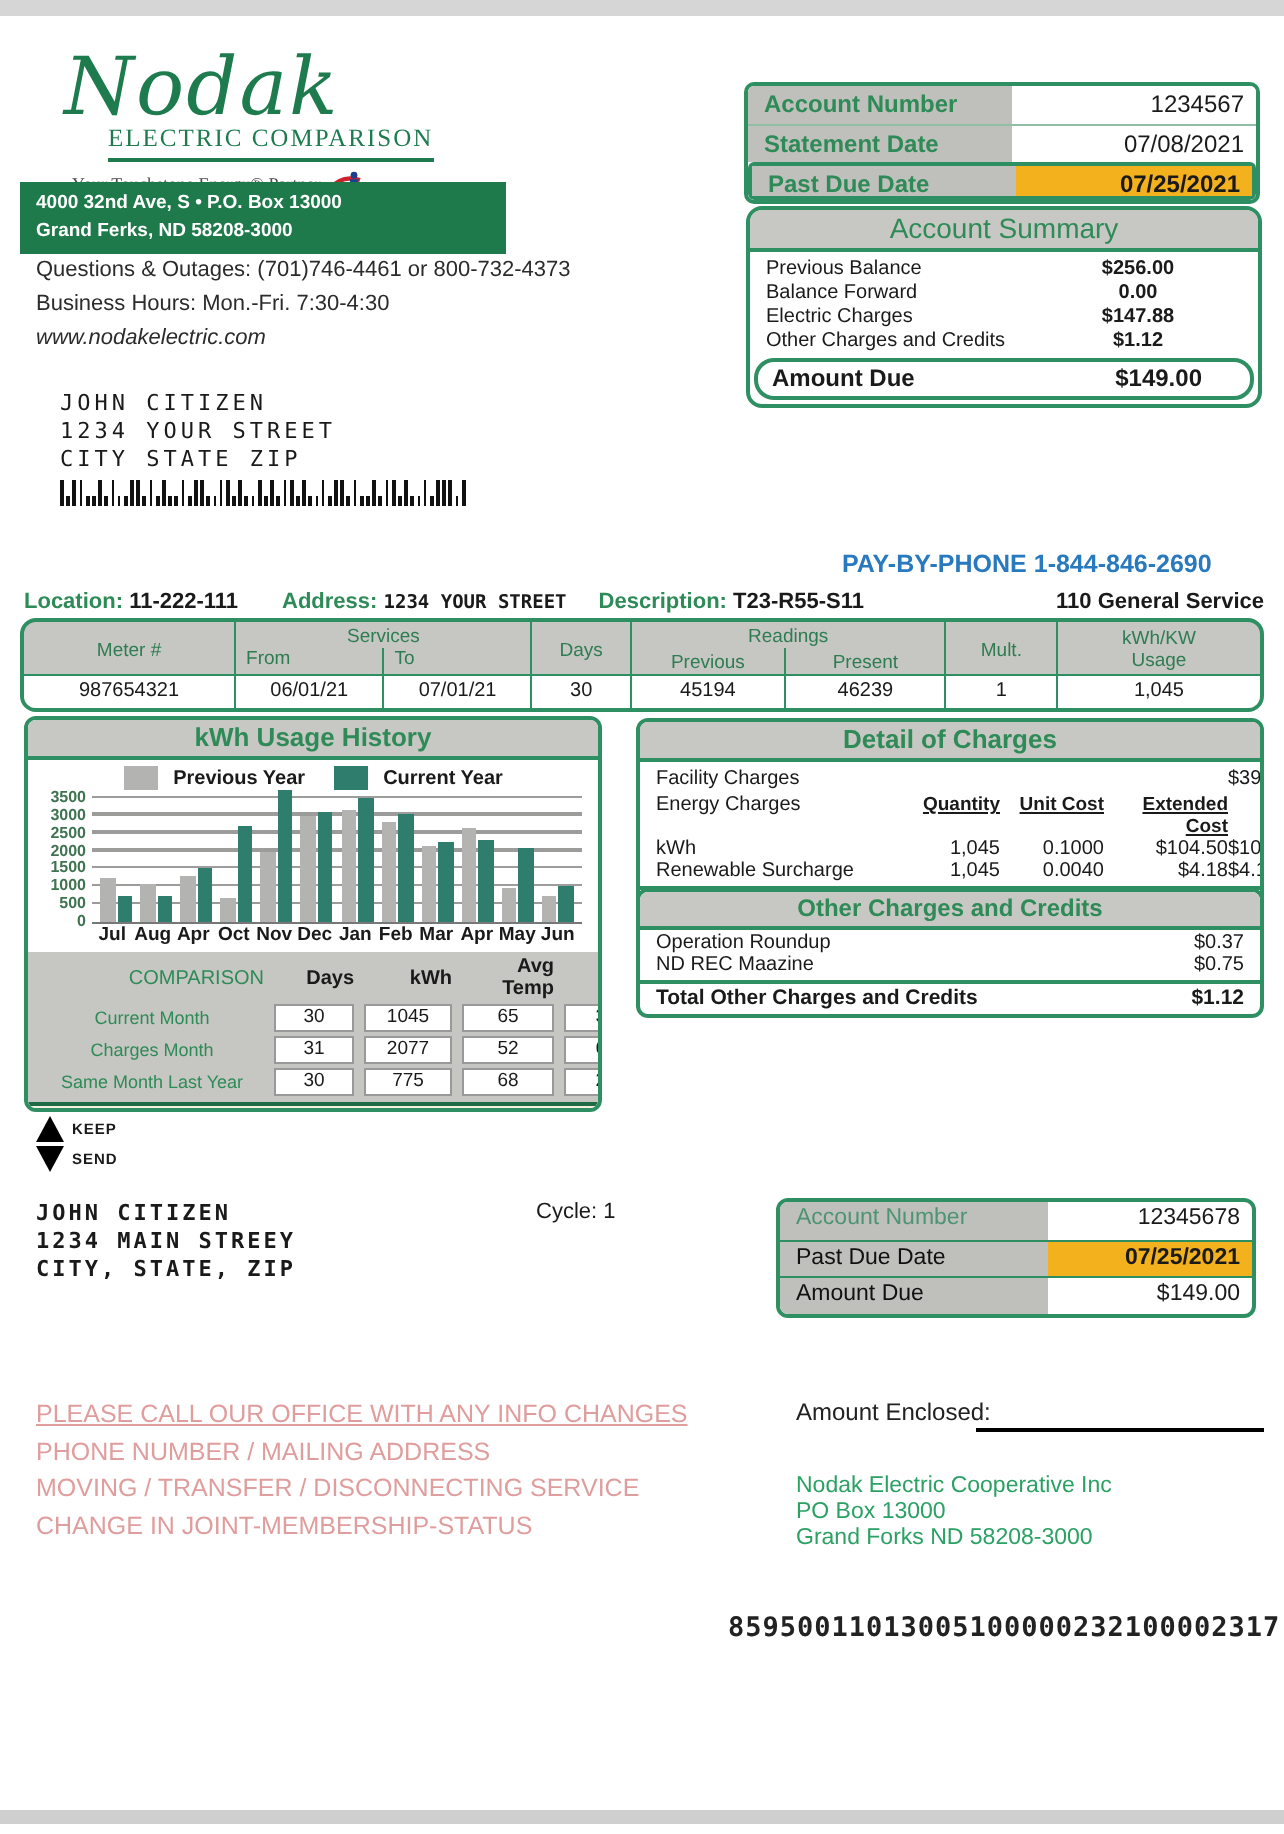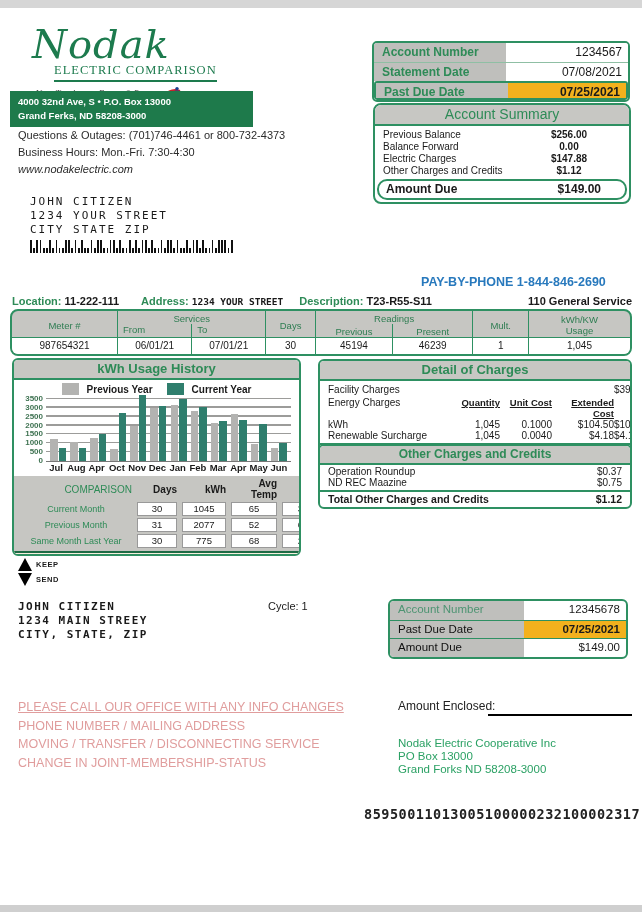--- a/index.html
+++ b/index.html
@@ -399,21 +399,21 @@
         <div class="comp-h">kWh</div>
         <div class="comp-h">Avg Temp</div>
         <div class="comp-h">Avg kWh</div>
 
         <div class="comp-lbl">Current Month</div>
         <div class="comp-cell">30</div>
         <div class="comp-cell">1045</div>
         <div class="comp-cell">65</div>
         <div class="comp-cell">35</div>
 
-        <div class="comp-lbl">Previous Month</div>
+        <div class="comp-lbl">Charges Month</div>
         <div class="comp-cell">31</div>
         <div class="comp-cell">2077</div>
         <div class="comp-cell">52</div>
         <div class="comp-cell">67</div>
 
         <div class="comp-lbl">Same Month Last Year</div>
         <div class="comp-cell">30</div>
         <div class="comp-cell">775</div>
         <div class="comp-cell">68</div>
         <div class="comp-cell">26</div>

